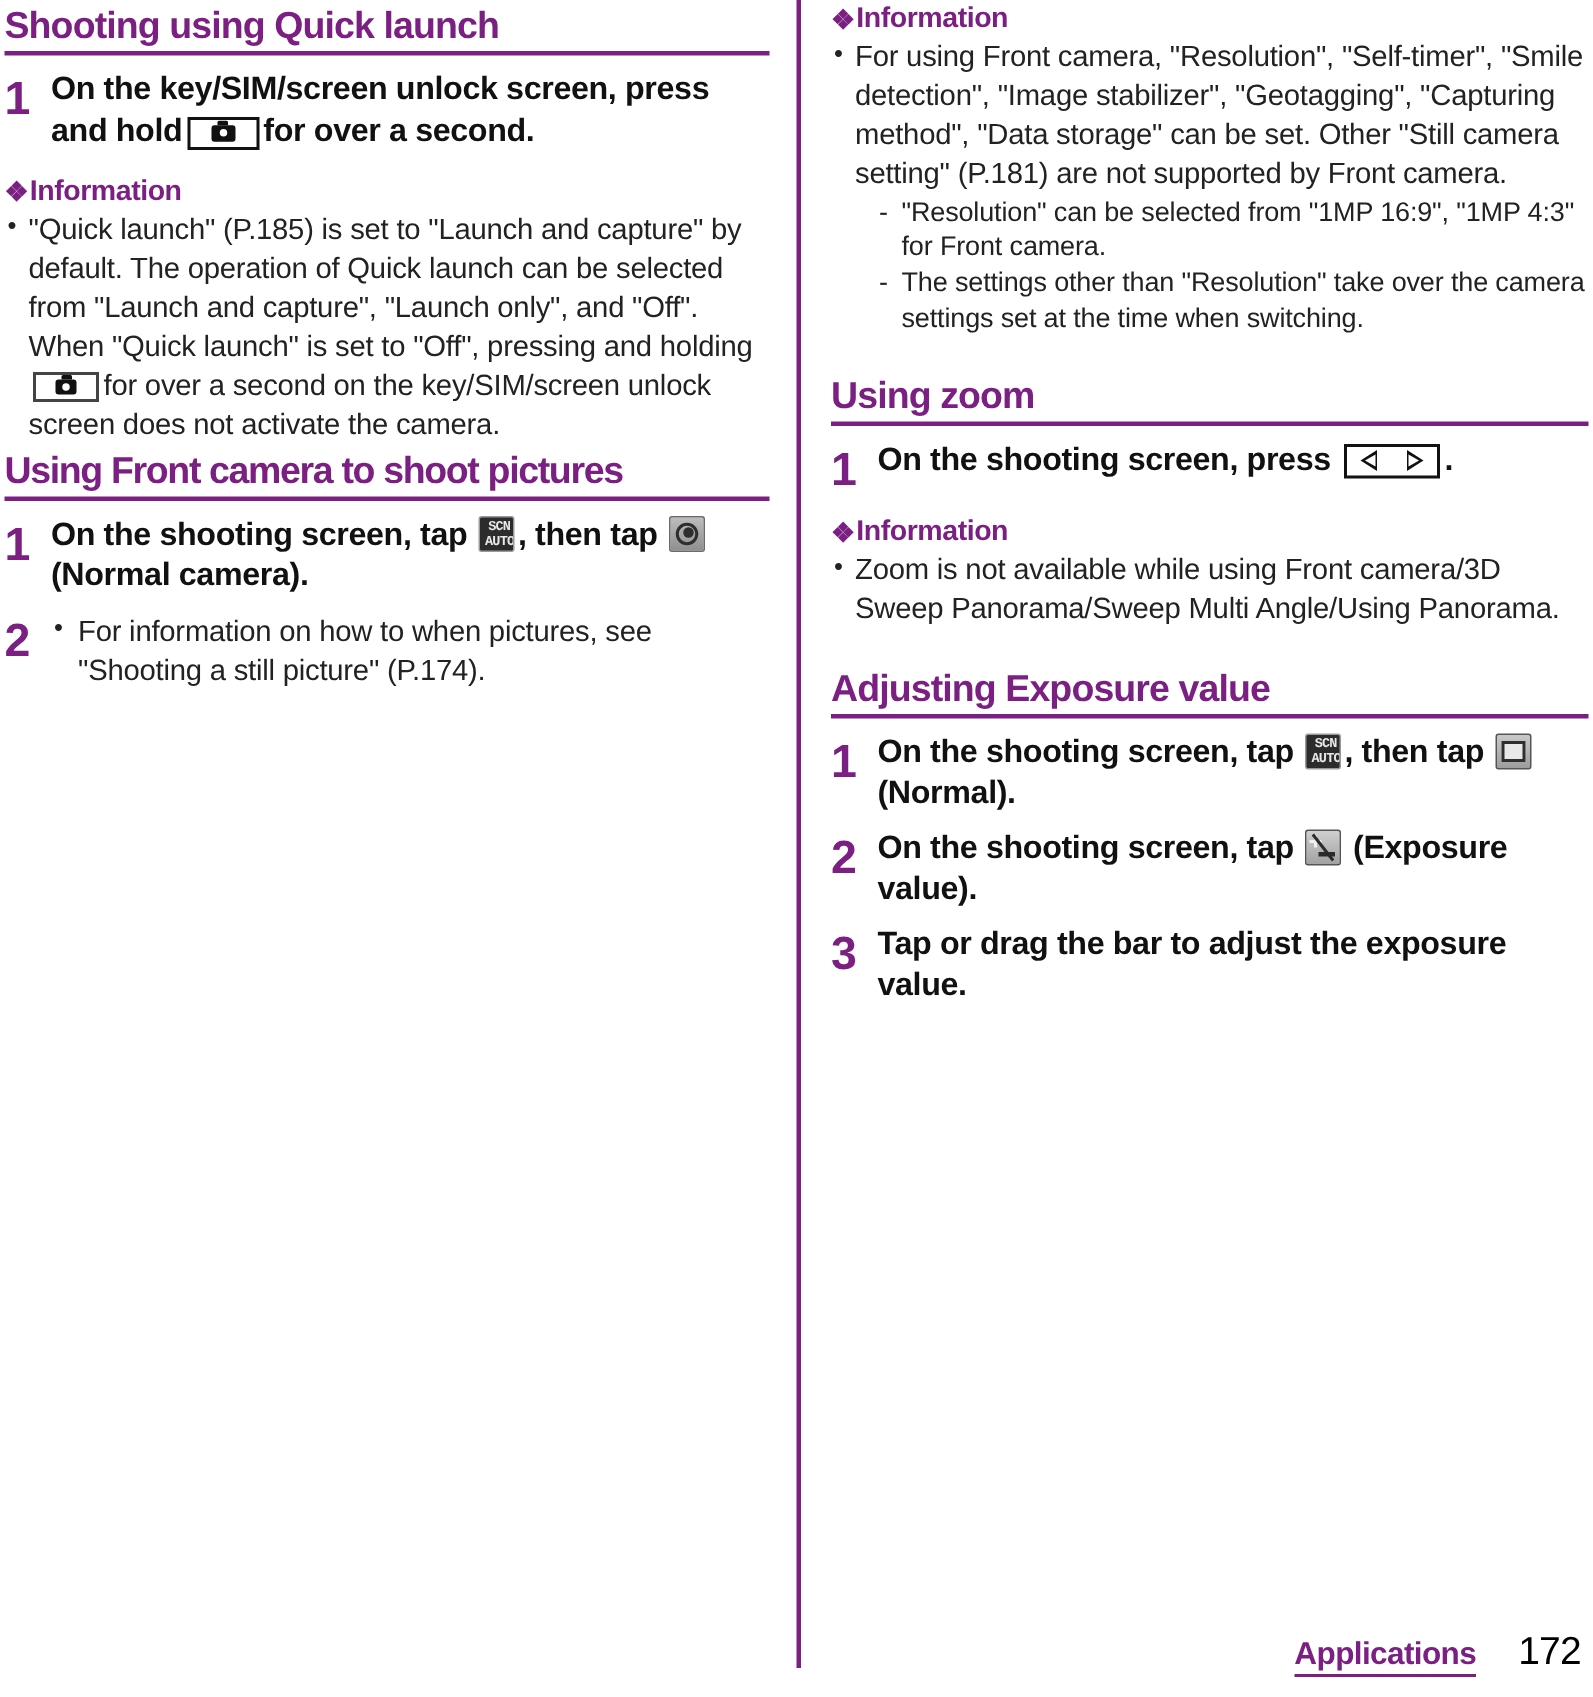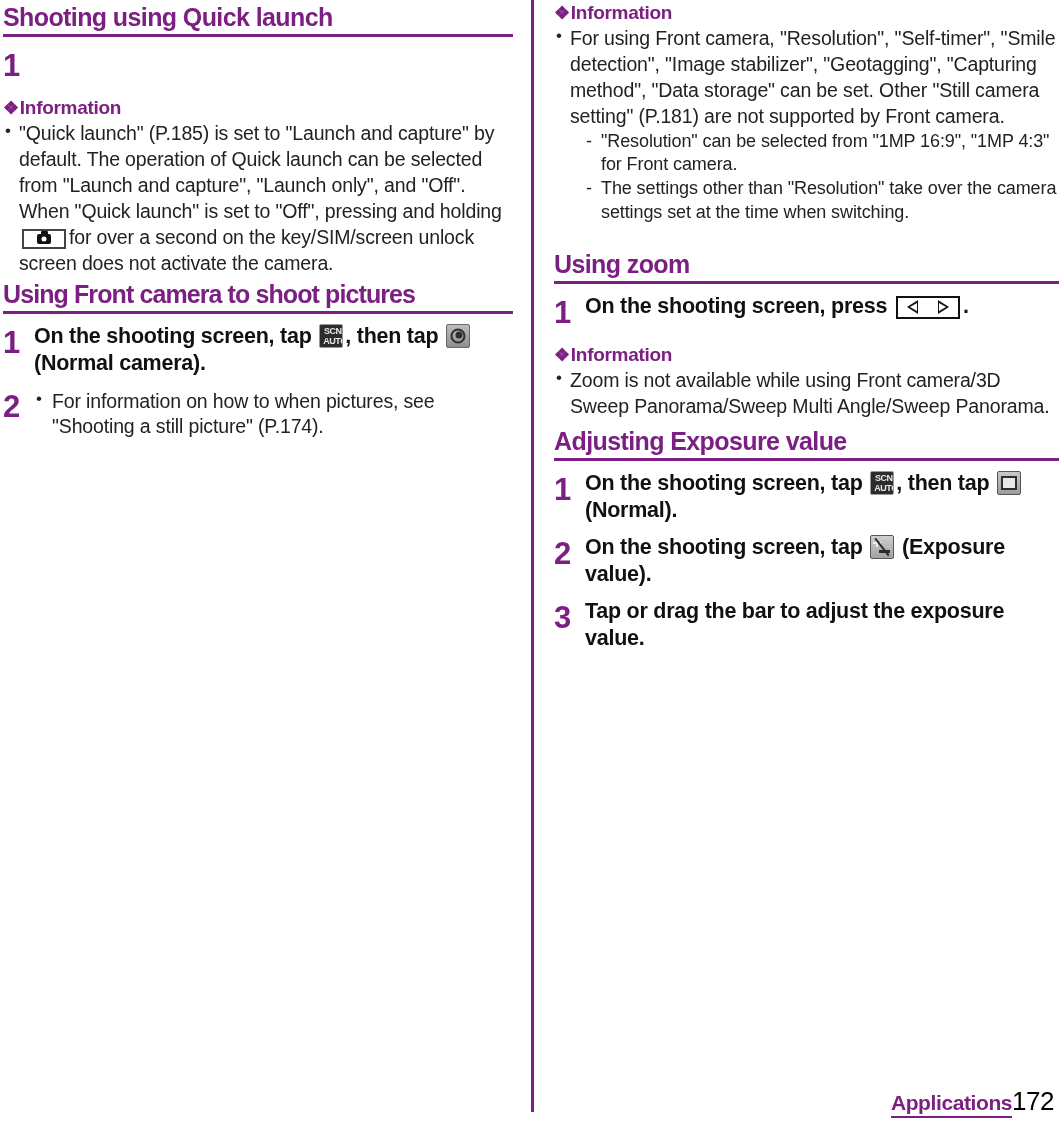--- a/index.html
+++ b/index.html
@@ -258,21 +258,21 @@
     overflow: hidden;
   }
   .icon-scnauto .l1, .icon-scnauto .l2 {
     position: absolute;
     left: 3px; right: 0;
     text-align: center;
     font-size: 9px;
     font-weight: bold;
     letter-spacing: -0.5px;
     line-height: 10px;
-    font-family: Liberation Sans, sans-serif;
+    font-family: Liberation Mono, monospace;
   }
   .icon-scnauto .l1 { top: 1px; }
   .icon-scnauto .l2 { top: 11px; }
   
   .icon-frontcam {
     background: linear-gradient(#bdbdbd, #8f8f8f);
     border: 1px solid #6a6a6a;
   }
   .icon-frontcam .ring {
     position: absolute;
@@ -337,21 +337,21 @@
     background: #2b2b2b;
   }
 
   
   .footer {
     position: absolute;
     right: 8px;
     bottom: 6px;
     display: flex;
     align-items: baseline;
-    gap: 0;
+    gap: 28px;
   }
   .footer-chapter {
     color: #7b2082;
     font-weight: bold;
     font-size: 21px;
     letter-spacing: -0.4px;
     border-bottom: 2px solid #7b2082;
     padding-bottom: 1px;
   }
   .footer-page {
@@ -367,20 +367,23 @@
 
   <div class="columns">
 
     <div class="col col-left">
 
       <h2 class="h-section">Shooting using Quick launch</h2>
 
       <div class="step">
         <div class="step-num">1</div>
         <div class="step-body">
+          <div class="step-title">
+            <span>On the key/SIM/screen unlock screen, press and hold</span><span class="key-cam"><span class="camglyph"></span></span><span>for over a second.</span>
+          </div>
         </div>
       </div>
 
       <div class="h-info">
         <span class="diamond">❖</span>
           <span>Information</span>
       </div>
       <ul class="bl">
         <li>
           <span>"Quick launch" (P.185) is set to "Launch and capture" by default. The operation of Quick launch can be selected from "Launch and capture", "Launch only", and "Off". When "Quick launch" is set to "Off", pressing and holding</span><span class="key-cam small"><span class="camglyph"></span></span><span>for over a second on the key/SIM/screen unlock screen does not activate the camera.</span>
@@ -438,24 +441,24 @@
             <span class="key-zoom"><span class="tri l"></span><span class="tri r"></span></span><span>.</span>
           </div>
         </div>
       </div>
 
       <div class="h-info">
         <span class="diamond">❖</span>
           <span>Information</span>
       </div>
       <ul class="bl">
-        <li>Zoom is not available while using Front camera/3D Sweep Panorama/Sweep Multi Angle/Sweep Panorama.</li>
+        <li>Zoom is not available while using Front camera/3D Sweep Panorama/Sweep Multi Angle/Using Panorama.</li>
       </ul>
 
-      <h2 class="h-section" style="margin-top:4px;">Adjusting Exposure value</h2>
+      <h2 class="h-section" style="margin-top:22px;">Adjusting Exposure value</h2>
 
       <div class="step">
         <div class="step-num">1</div>
         <div class="step-body">
           <div class="step-title">
             <span>On the shooting screen, tap</span>
             <span class="icon-sq icon-scnauto"><span class="l1">SCN</span><span class="l2">AUTO</span></span><span>, then tap</span>
             <span class="icon-sq icon-normal"><span class="inner"></span></span>
             <span>(Normal).</span>
           </div>

